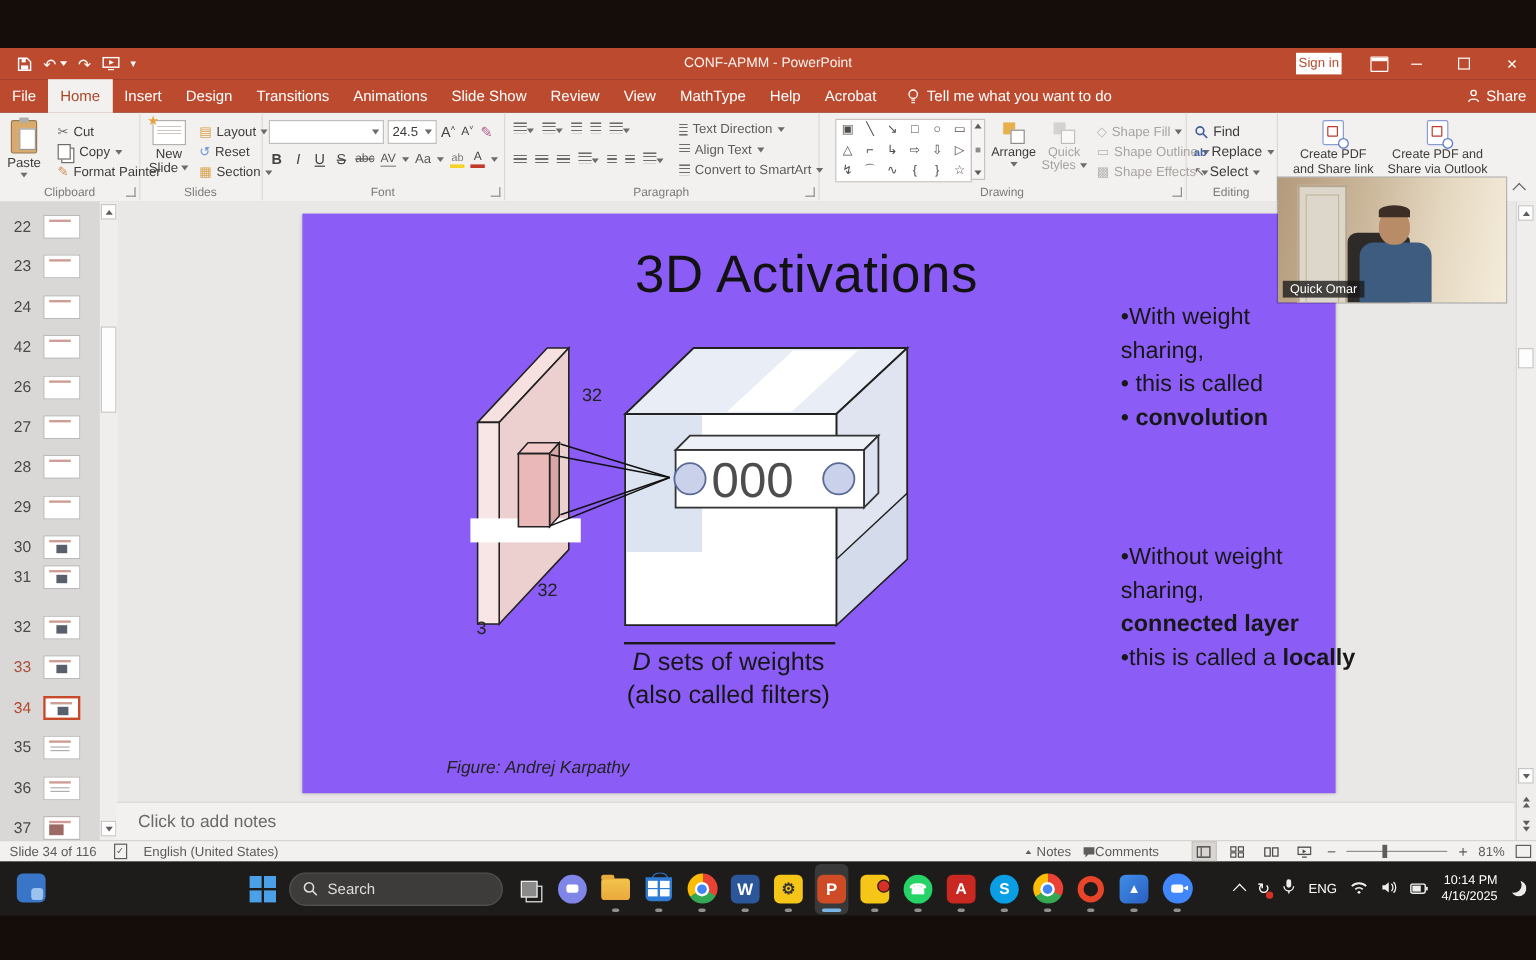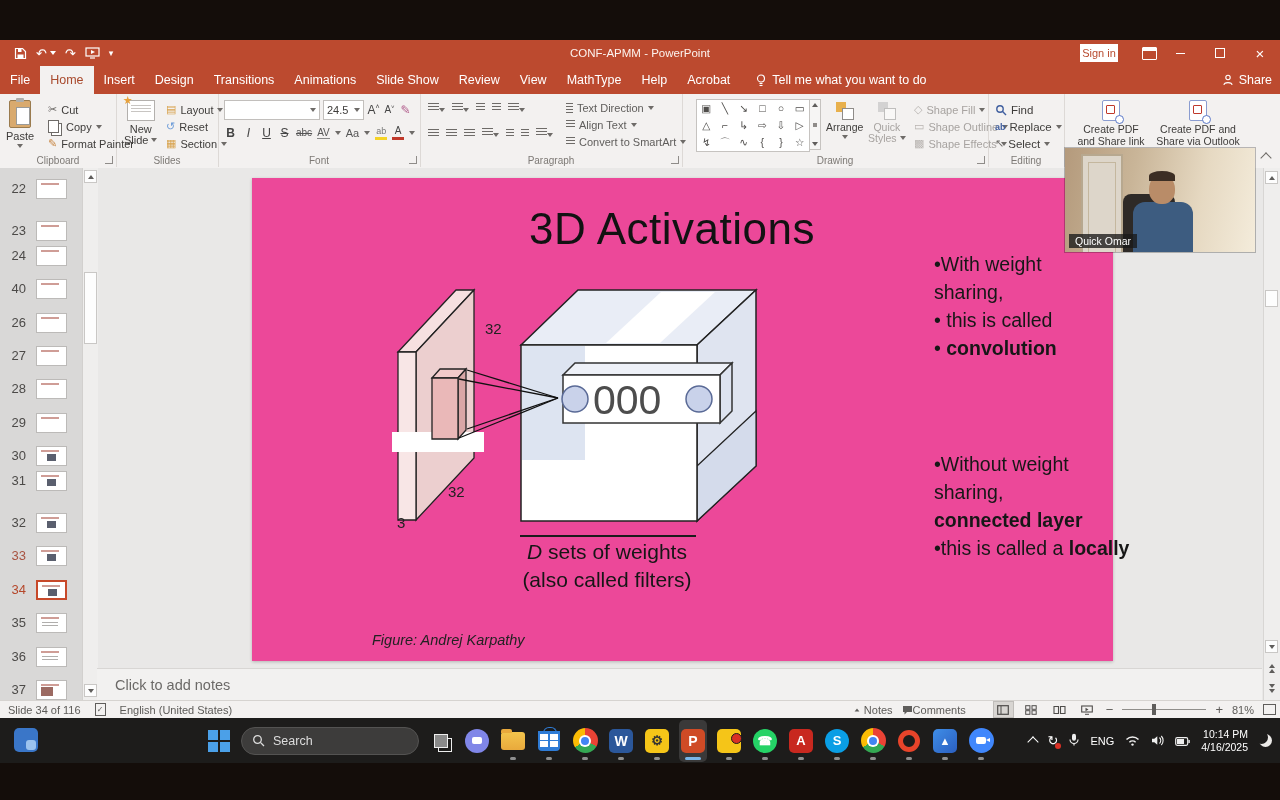--- a/index.html
+++ b/index.html
@@ -76,21 +76,21 @@
   .tbox:before{content:"";position:absolute;left:4px;top:3px;width:18px;height:1.5px;background:#cf9d96}
   .t-b:after{content:"";position:absolute;left:10px;top:7px;width:9px;height:7px;background:#5a5f6e}
   .t-c:after{content:"";position:absolute;left:5px;top:8px;width:16px;height:1px;background:#b0aeac;box-shadow:0 3px 0 #b0aeac}
   .t-d:after{content:"";position:absolute;left:4px;top:6px;width:12px;height:9px;background:#9c6a62}
   .tbox.sel{border:2px solid #c7492a}
   .pscroll{position:absolute;left:82px;top:0;width:15px;height:532px;background:#efeeed;border-left:1px solid #d2d0ce}
   .sbtn{position:absolute;left:1px;width:13px;height:13px;background:#fdfdfd;border:1px solid #c9c7c5;display:flex;align-items:center;justify-content:center;box-sizing:border-box}
   .sthumb{position:absolute;left:1px;width:13px;background:#fdfdfd;border:1px solid #c9c7c5;box-sizing:border-box}
   #editor-scroll{position:absolute;right:0;top:0;width:16px;height:532px;background:#efeeed;border-left:1px solid #d8d6d4}
   
-  #canvas{position:absolute;left:252px;top:10px;width:861px;height:483px;background:#ec4899;box-shadow:0 1px 3px rgba(0,0,0,.22)}
+  #canvas{position:absolute;left:252px;top:10px;width:861px;height:483px;background:#8b5cf6;box-shadow:0 1px 3px rgba(0,0,0,.22)}
   #s-title{position:absolute;left:0;top:26px;width:840px;text-align:center;font-size:44px;color:#121212;letter-spacing:.5px}
   .capline{position:absolute;left:268px;top:357px;width:176px;border-top:2px solid #1b1b1b}
   .cap{position:absolute;left:240px;width:230px;text-align:center;font-size:21px;color:#161616}
   #credit{position:absolute;left:120px;top:454px;font-size:14.5px;font-style:italic;color:#222}
   .bullets{position:absolute;font-size:19.5px;line-height:28px;color:#171717;white-space:nowrap}
   
   #notesbar{position:absolute;left:97px;top:500px;right:18px;height:32px;background:#f2f1f0;border-top:1px solid #d8d6d4;display:flex;align-items:center}
   #notesbar span{margin-left:18px;font-size:14.5px;color:#6b6967}
   #statusbar{position:absolute;left:0;top:700px;width:1280px;height:18px;background:#f3f1f0;border-top:1px solid #d6d3d0;font-size:11px;color:#5d5b58;box-sizing:border-box}
   #st-left{position:absolute;left:8px;top:0;height:17px;display:flex;align-items:center;gap:14px}
@@ -433,30 +433,30 @@
   <div class="camname">Quick Omar</div>
 </div>
 
 <div id="main">
 
   <div id="thumbpanel">
     <div class="trow" style="top:10px">
         <span class="tnum">22</span>
         <div class="tbox t-a"></div>
       </div>
-    <div class="trow" style="top:52px">
+    <div class="trow" style="top:43px">
         <span class="tnum">23</span>
         <div class="tbox t-a"></div>
       </div>
     <div class="trow" style="top:77px">
         <span class="tnum">24</span>
         <div class="tbox t-a"></div>
       </div>
     <div class="trow" style="top:110px">
-        <span class="tnum">40</span>
+        <span class="tnum">42</span>
         <div class="tbox t-a"></div>
       </div>
     <div class="trow" style="top:144px">
         <span class="tnum">26</span>
         <div class="tbox t-a"></div>
       </div>
     <div class="trow" style="top:177px">
         <span class="tnum">27</span>
         <div class="tbox t-a"></div>
       </div>

